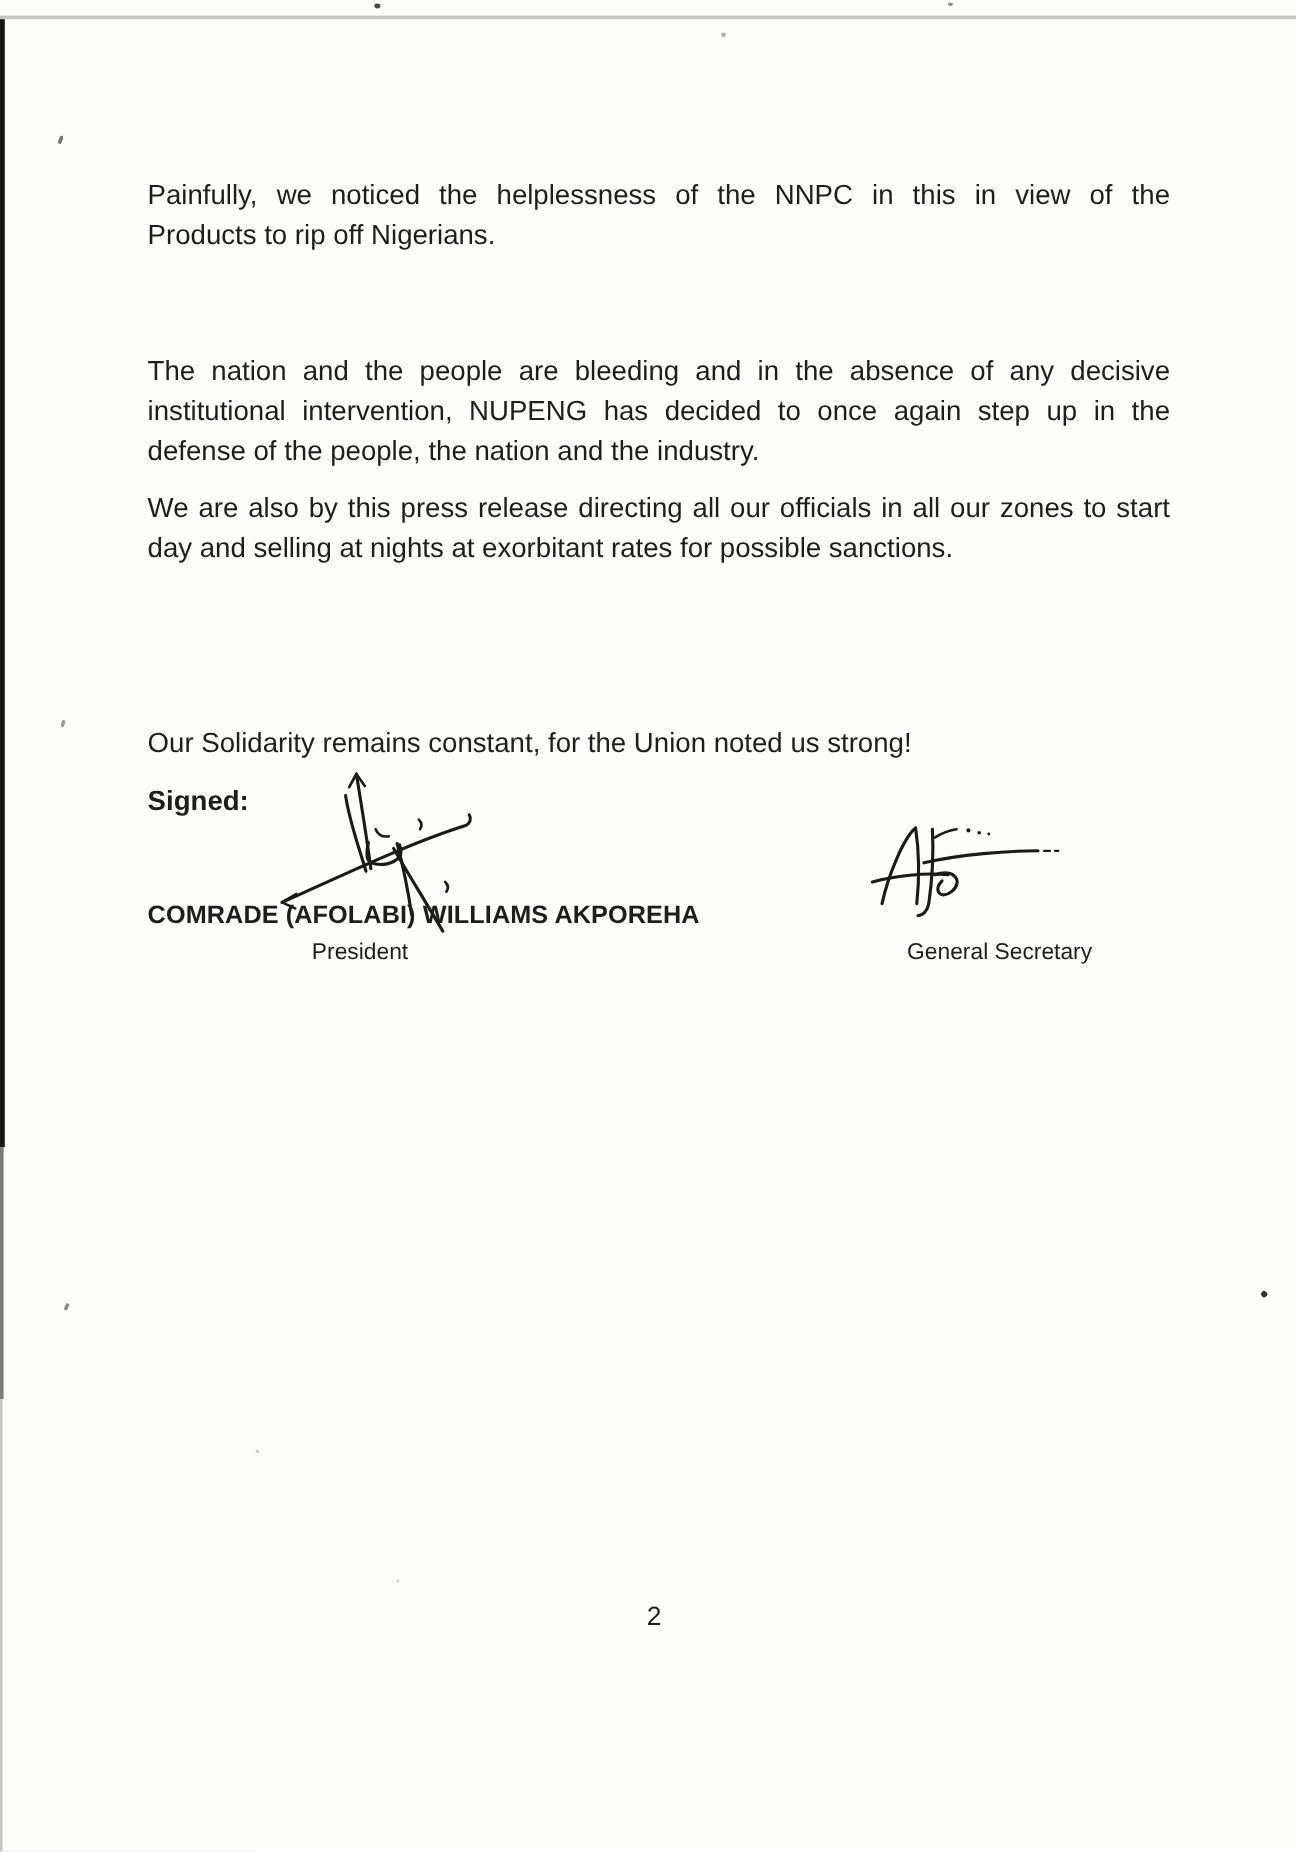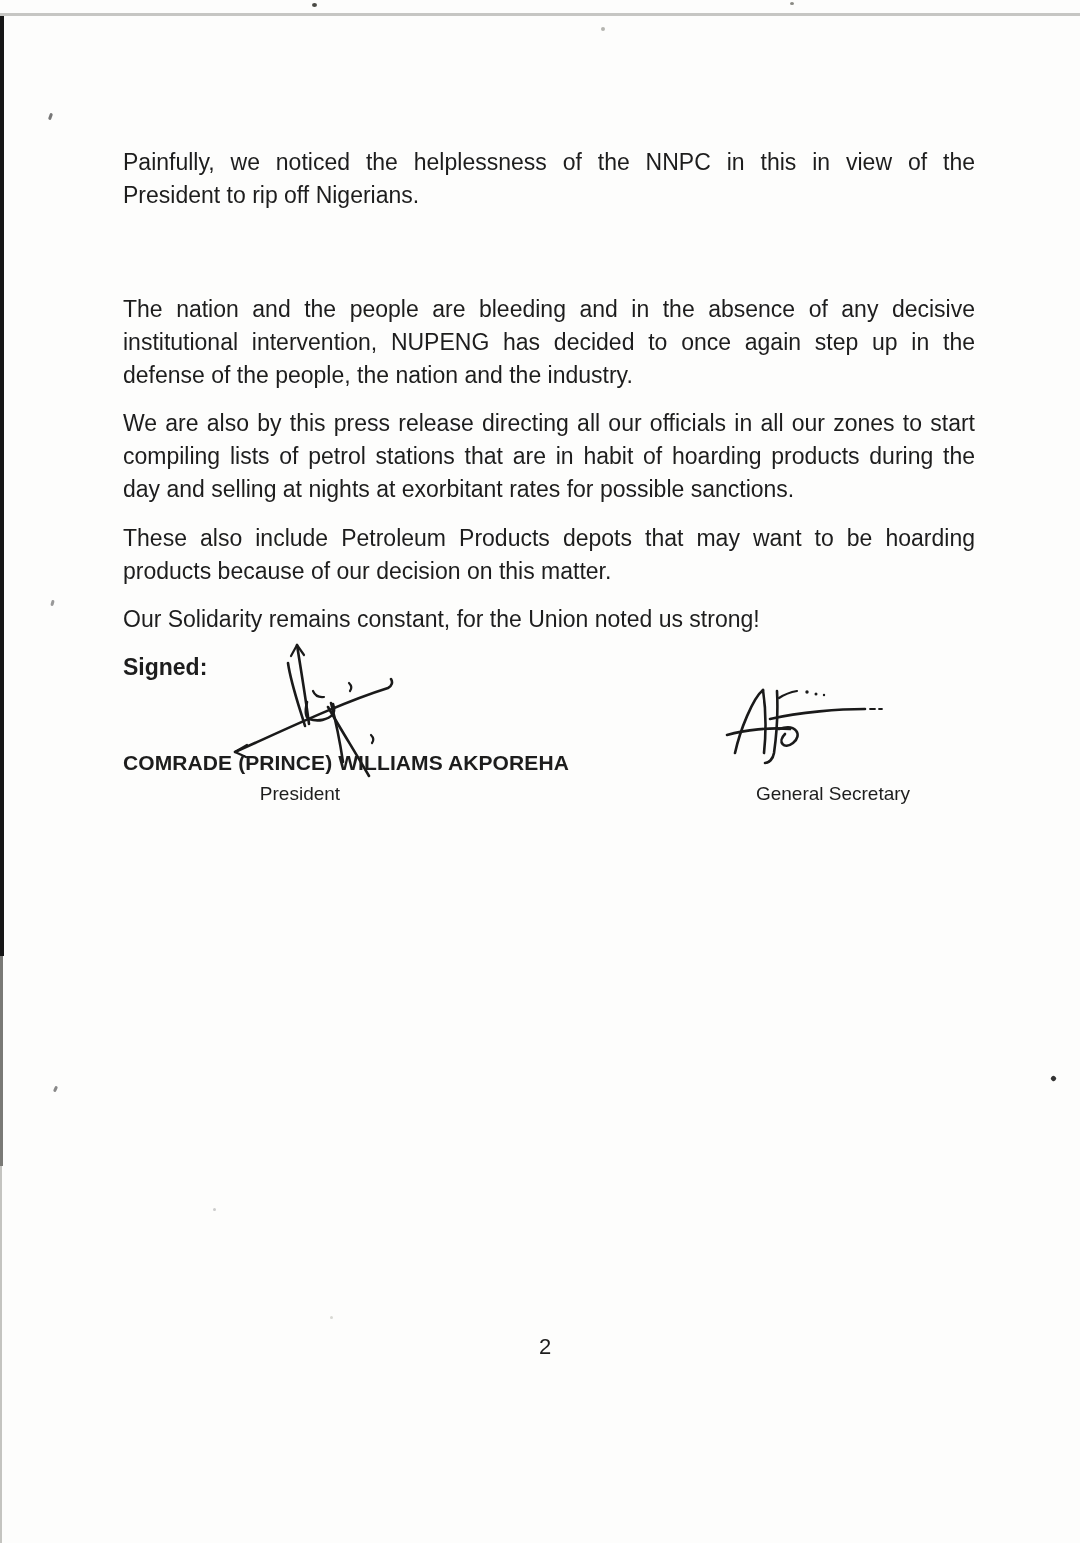--- a/index.html
+++ b/index.html
@@ -64,35 +64,30 @@
   <div class="speck" style="left:601px; top:27px; width:4px; height:4px; background:#b5b5b0;"></div>
   <div class="speck" style="left:49px;  top:113px; width:3px; height:7px; background:#777; transform:rotate(20deg); border-radius:2px;"></div>
   <div class="speck" style="left:51px;  top:600px; width:3px; height:6px; background:#999; transform:rotate(15deg); border-radius:2px;"></div>
   <div class="speck" style="left:54px;  top:1086px; width:3px; height:6px; background:#888; transform:rotate(25deg); border-radius:2px;"></div>
   <div class="speck" style="left:1051px; top:1076px; width:5px; height:5px; background:#333; transform:rotate(40deg); border-radius:40%;"></div>
   <div class="speck" style="left:213px; top:1208px; width:3px; height:3px; background:#ccc;"></div>
   <div class="speck" style="left:330px; top:1316px; width:3px; height:3px; background:#d8d8d3;"></div>
 
   <div class="para" style="top:146px;">
       <div class="jline">Painfully, we noticed the helplessness of the NNPC in this in view of the</div>
-      <div class="jline last">President to rip off Nigerians.</div>
+      <div class="jline last">Products to rip off Nigerians.</div>
     </div>
   <div class="para" style="top:293px;">
       <div class="jline">The nation and the people are bleeding and in the absence of any decisive</div>
       <div class="jline">institutional intervention, NUPENG has decided to once again step up in the</div>
       <div class="jline last">defense of the people, the nation and the industry.</div>
     </div>
   <div class="para" style="top:407px;">
       <div class="jline">We are also by this press release directing all our officials in all our zones to start</div>
-      <div class="jline">compiling lists of petrol stations that are in habit of hoarding products during the</div>
       <div class="jline last">day and selling at nights at exorbitant rates for possible sanctions.</div>
-    </div>
-  <div class="para" style="top:522px;">
-      <div class="jline">These also include Petroleum Products depots that may want to be hoarding</div>
-      <div class="jline last">products because of our decision on this matter.</div>
     </div>
   <div class="para" style="top:603px;">
       <div class="jline last">Our Solidarity remains constant, for the Union noted us strong!</div>
     </div>
 
   <div class="signed">Signed:</div>
 
   <svg class="sig-svg sig-left" width="175" height="155" viewBox="0 0 175 155" fill="none" stroke="#1a1a1a" stroke-width="2.6" stroke-linecap="round">
     <path d="M 63 33 C 66 54 74 76 80 96"></path>
     <path d="M 72 15 C 76 40 81 70 84 94"></path>
@@ -114,19 +109,19 @@
     <path d="M 62 19 C 63 38 62 60 59 81 C 58 87 54 91 50 91"></path>
     <path d="M 64 26 C 70 22 76 20 82 19" stroke-width="2.2"></path>
     <circle cx="92" cy="20" r="1.7" fill="#1a1a1a" stroke="none"></circle>
     <circle cx="101" cy="22" r="1.5" fill="#1a1a1a" stroke="none"></circle>
     <circle cx="109" cy="23" r="1.2" fill="#1a1a1a" stroke="none"></circle>
     <path d="M 55 47 C 85 40 125 37 150 37"></path>
     <path d="M 155 37 l 5 0 M 164 37 l 3 0" stroke-width="1.8"></path>
     <path d="M 64 57 C 81 51 88 63 78 71 C 69 78 62 70 70 62"></path>
   </svg>
 
-  <div class="sig-name name-left">COMRADE (PRINCE) WILLIAMS AKPOREHA</div>
+  <div class="sig-name name-left">COMRADE (AFOLABI) WILLIAMS AKPOREHA</div>
   <div class="sig-role role-left">President</div>
   <div class="sig-role role-right">General Secretary</div>
 
   <div class="page-number">2</div>
 
 </div>
 
 </body></html>

